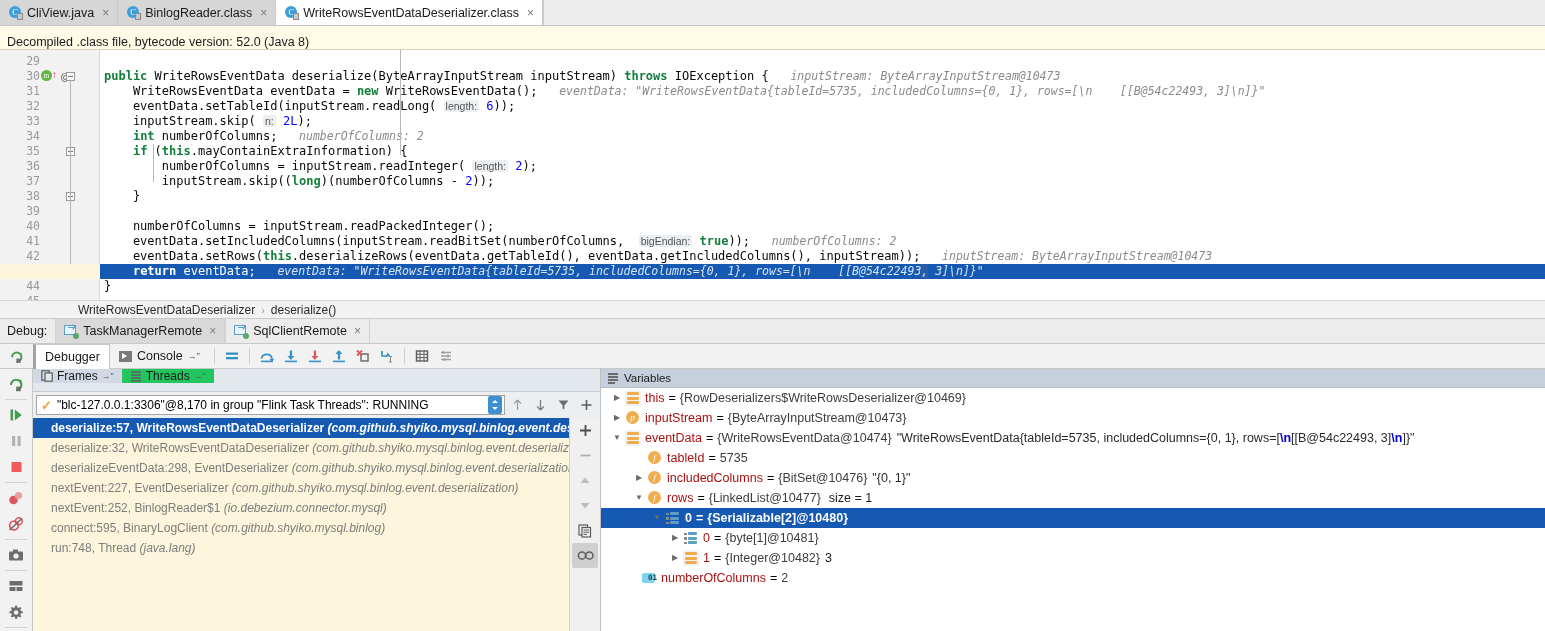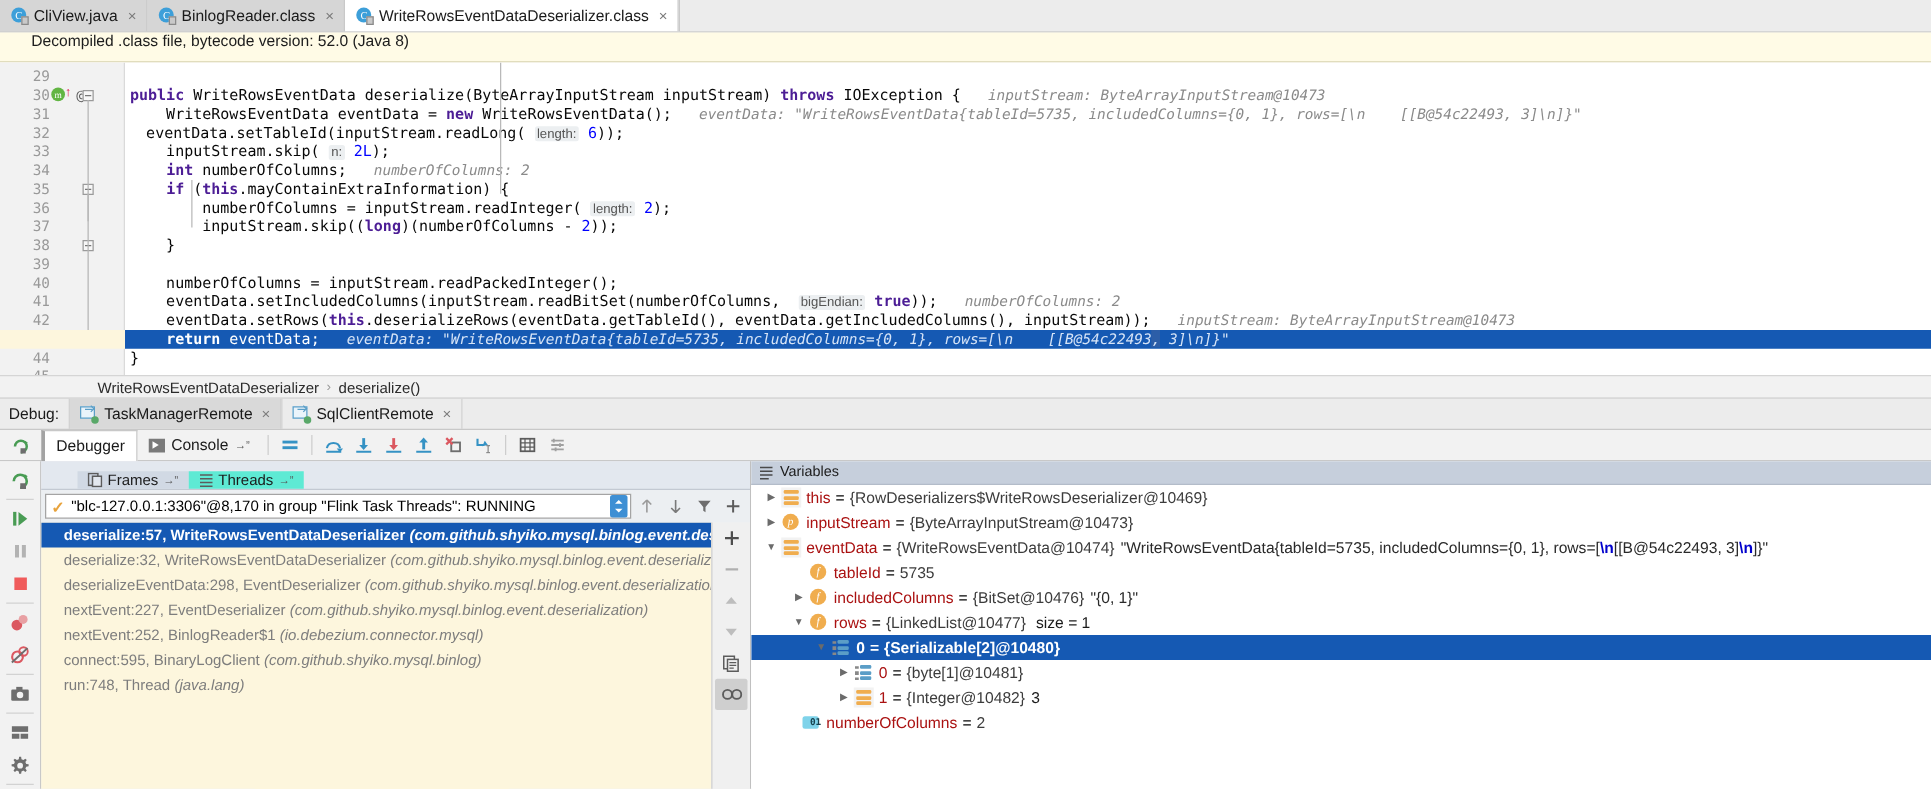--- a/index.html
+++ b/index.html
@@ -28,36 +28,36 @@
   .etab .cls-ico .lett { position:absolute; left:0; top:0; width:12px; height:12px;
         line-height:12px; text-align:center; font-size:8.5px; color:#fff;
         font-family:"Liberation Serif", serif; }
   .etab .cls-ico .fold { position:absolute; right:-1px; bottom:-1px; width:6px; height:7px;
         background:#c9c9c9; border:1px solid #8a8a8a; }
   .etab .xb { font-size:12px; color:#7a7a7a; margin-left:3px; }
   .tabbar-filler { flex:1; background:#ececec; border-left:1px solid #c9c9c9; }
 
   
   .notice { flex:0 0 24px; height:24px; background:#fffbe6;
-            border-bottom:1px solid #d8d3b0; display:flex; align-items:flex-start;
-            padding-left:25px; font-size:12.5px; color:#1c1c1c; }
+            border-bottom:1px solid #d8d3b0; display:flex; align-items:flex-end;
+            padding-left:7px; font-size:12.5px; color:#1c1c1c; }
 
   
   .editor { flex:0 0 250px; height:250px; background:#fff; position:relative;
             overflow:hidden; display:flex; }
   .gutter { flex:0 0 100px; width:100px; background:#f2f2f2;
             border-right:1px solid #dadada; position:relative; }
 
   .lnum { position:absolute; width:26px; text-align:right; left:14px;
           font-family:"DejaVu Sans Mono", monospace; font-size:11.5px; color:#999; }
 
   .codeline { position:absolute; left:0; height:15px; line-height:15px;
               white-space:pre; font-size:12px; font-family:"DejaVu Sans Mono", monospace;
               color:#080808; }
-  .kw { color:#4c1d95; font-weight:bold; }
+  .kw { color:#15803d; font-weight:bold; }
   .num { color:#0000ff; }
   .hintchip { background:#eceff1; color:#555; font-style:normal;
               font-family:"Liberation Sans", sans-serif; font-size:10.5px;
               padding:0 2px; border-radius:2px; }
   .inlay { color:#8a8a8a; font-style:italic; font-family:"DejaVu Sans Mono", monospace;
            font-size:11.5px; }
 
   .exec-row { position:absolute; left:0; width:1545px; height:15px; background:#1559b3; }
   .exec-gutter { position:absolute; left:0; width:100px; height:15px; background:#fdf6dd; }
   .exec-code { color:#ffffff;text-align:center; }
@@ -135,25 +135,25 @@
 
   
   .body-split { flex:1; display:flex; min-height:0; }
   .leftrail { flex:0 0 33px; width:33px; background:#f2f2f2; border-right:1px solid #c8c8c8;
               display:flex; flex-direction:column; align-items:center; padding-top:2px; }
   .rail-btn { width:28px; height:26px; display:flex; align-items:center; justify-content:center; }
   .rail-sep { width:22px; height:1px; background:#d2d2d2; margin:2px 0; }
 
   .framespane { flex:0 0 568px; width:568px; display:flex; flex-direction:column;
                 border-right:1px solid #c0c0c0; min-width:0; }
-  .subtabs { flex:0 0 23px; height:23px; background:#e3e8ef; display:flex; align-items:flex-end;
-             border-bottom:1px solid #c3c9d2;padding-left:29px; }
+  .subtabs { flex:0 0 23px; height:23px; background:#e3e8ef; display:flex; align-items:flex-start;
+             border-bottom:1px solid #c3c9d2; }
   .subtab { display:flex; align-items:center; gap:4px; padding:0 8px; font-size:12px; color:#1a1a1a; }
   .subtab.active { background:#d1d9e4; }
-  .subtab.sel { background:#5eead4; }
+  .subtab.sel { background:#22c55e; }
   .subtabs-filler { flex:1; }
 
   .threadrow { flex:0 0 26px; height:26px; background:#eceff2; display:flex; align-items:center;
                padding:0 3px; gap:2px; }
   .thread-combo { flex:1; height:20px; background:#fff; border:1px solid #a4a4a4;
                   display:flex; align-items:center; padding:0 2px 0 4px; gap:5px; min-width:0; }
   .thread-combo .okmark { color:#e8a33d; font-size:13px; font-weight:bold; }
   .thread-combo .tval { flex:1; font-size:12px; color:#000; white-space:nowrap;
                         overflow:hidden; text-overflow:ellipsis; }
   .spinbox { width:14px; height:18px; background:#3d8fd4; position:relative; flex:0 0 14px;
@@ -306,21 +306,21 @@
         <div class="bulb" style="top: 217px;">
           <span class="b1"></span>
           <span class="b2"></span>
           <span class="b3"></span>
         </div>
       </div>
   <div class="exec-gutter" style="top: 214px;"></div>
       <div class="exec-row" style="top: 214px; left: 100px; width: 1445px;"></div>
       <div class="codeline" style="top: 19px; left: 104px;"><span class="kw">public</span> WriteRowsEventData deserialize(ByteArrayInputStream inputStream) <span class="kw">throws</span> IOException {   <span class="inlay">inputStream: ByteArrayInputStream@10473</span></div>
       <div class="codeline" style="top: 34px; left: 104px;">    WriteRowsEventData eventData = <span class="kw">new</span> WriteRowsEventData();   <span class="inlay">eventData: "WriteRowsEventData{tableId=5735, includedColumns={0, 1}, rows=[\n    [[B@54c22493, 3]\n]}"</span></div>
-      <div class="codeline" style="top: 49px; left: 88px;">    eventData.setTableId(inputStream.readLong( <span class="hintchip">length:</span> <span class="num">6</span>));</div>
+      <div class="codeline" style="top: 49px; left: 104px;">    eventData.setTableId(inputStream.readLong( <span class="hintchip">length:</span> <span class="num">6</span>));</div>
       <div class="codeline" style="top: 64px; left: 104px;">    inputStream.skip( <span class="hintchip">n:</span> <span class="num">2L</span>);</div>
       <div class="codeline" style="top: 79px; left: 104px;">    <span class="kw">int</span> numberOfColumns;   <span class="inlay">numberOfColumns: 2</span></div>
       <div class="codeline" style="top: 94px; left: 104px;">    <span class="kw">if</span> (<span class="kw">this</span>.mayContainExtraInformation) {</div>
       <div class="codeline" style="top: 109px; left: 104px;">        numberOfColumns = inputStream.readInteger( <span class="hintchip">length:</span> <span class="num">2</span>);</div>
       <div class="codeline" style="top: 124px; left: 104px;">        inputStream.skip((<span class="kw">long</span>)(numberOfColumns - <span class="num">2</span>));</div>
       <div class="codeline" style="top: 139px; left: 104px;">    }</div>
       <div class="codeline" style="top: 169px; left: 104px;">    numberOfColumns = inputStream.readPackedInteger();</div>
       <div class="codeline" style="top: 184px; left: 104px;">    eventData.setIncludedColumns(inputStream.readBitSet(numberOfColumns,  <span class="hintchip">bigEndian:</span> <span class="kw">true</span>));   <span class="inlay">numberOfColumns: 2</span></div>
       <div class="codeline" style="top: 199px; left: 104px;">    eventData.setRows(<span class="kw">this</span>.deserializeRows(eventData.getTableId(), eventData.getIncludedColumns(), inputStream));   <span class="inlay">inputStream: ByteArrayInputStream@10473</span></div>
       <div class="codeline exec-code" style="top: 214px; left: 104px;">    <span class="kw">return</span> eventData;   <span class="inlay">eventData: "WriteRowsEventData{tableId=5735, includedColumns={0, 1}, rows=[\n    [[B@54c22493</span><span class="inlay sel-token">,</span><span class="inlay"> 3]\n]}"</span></div>

